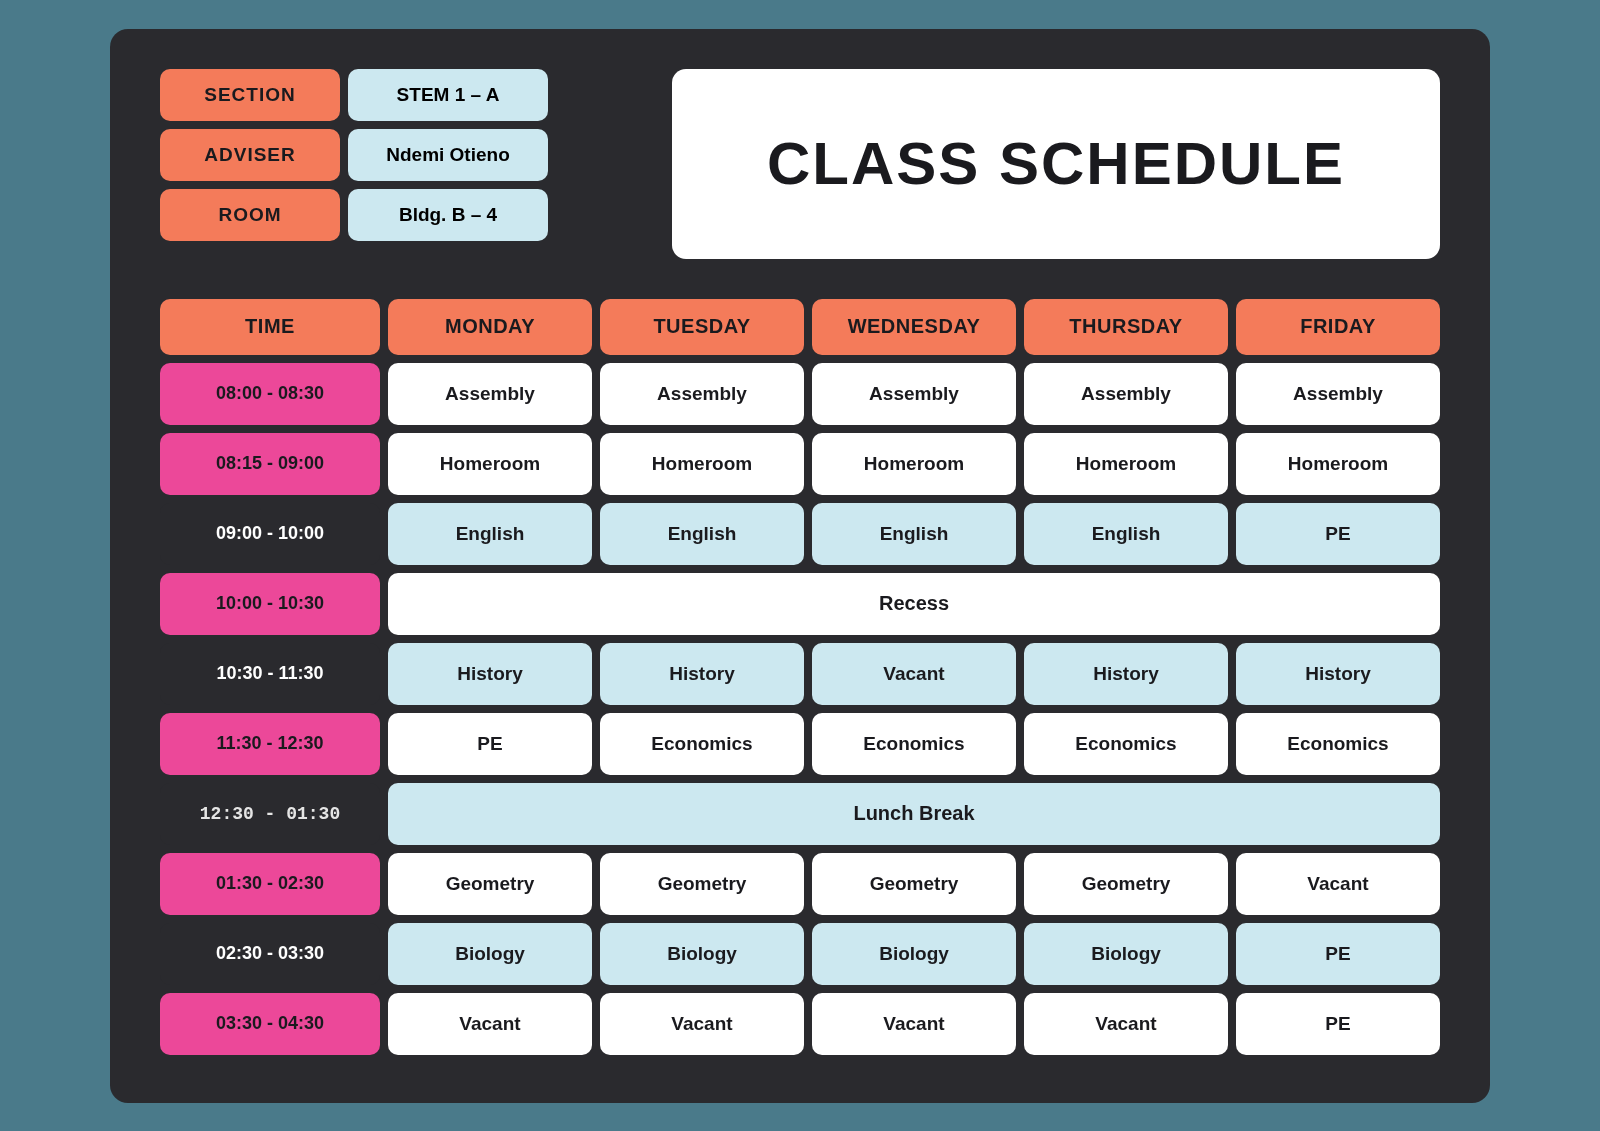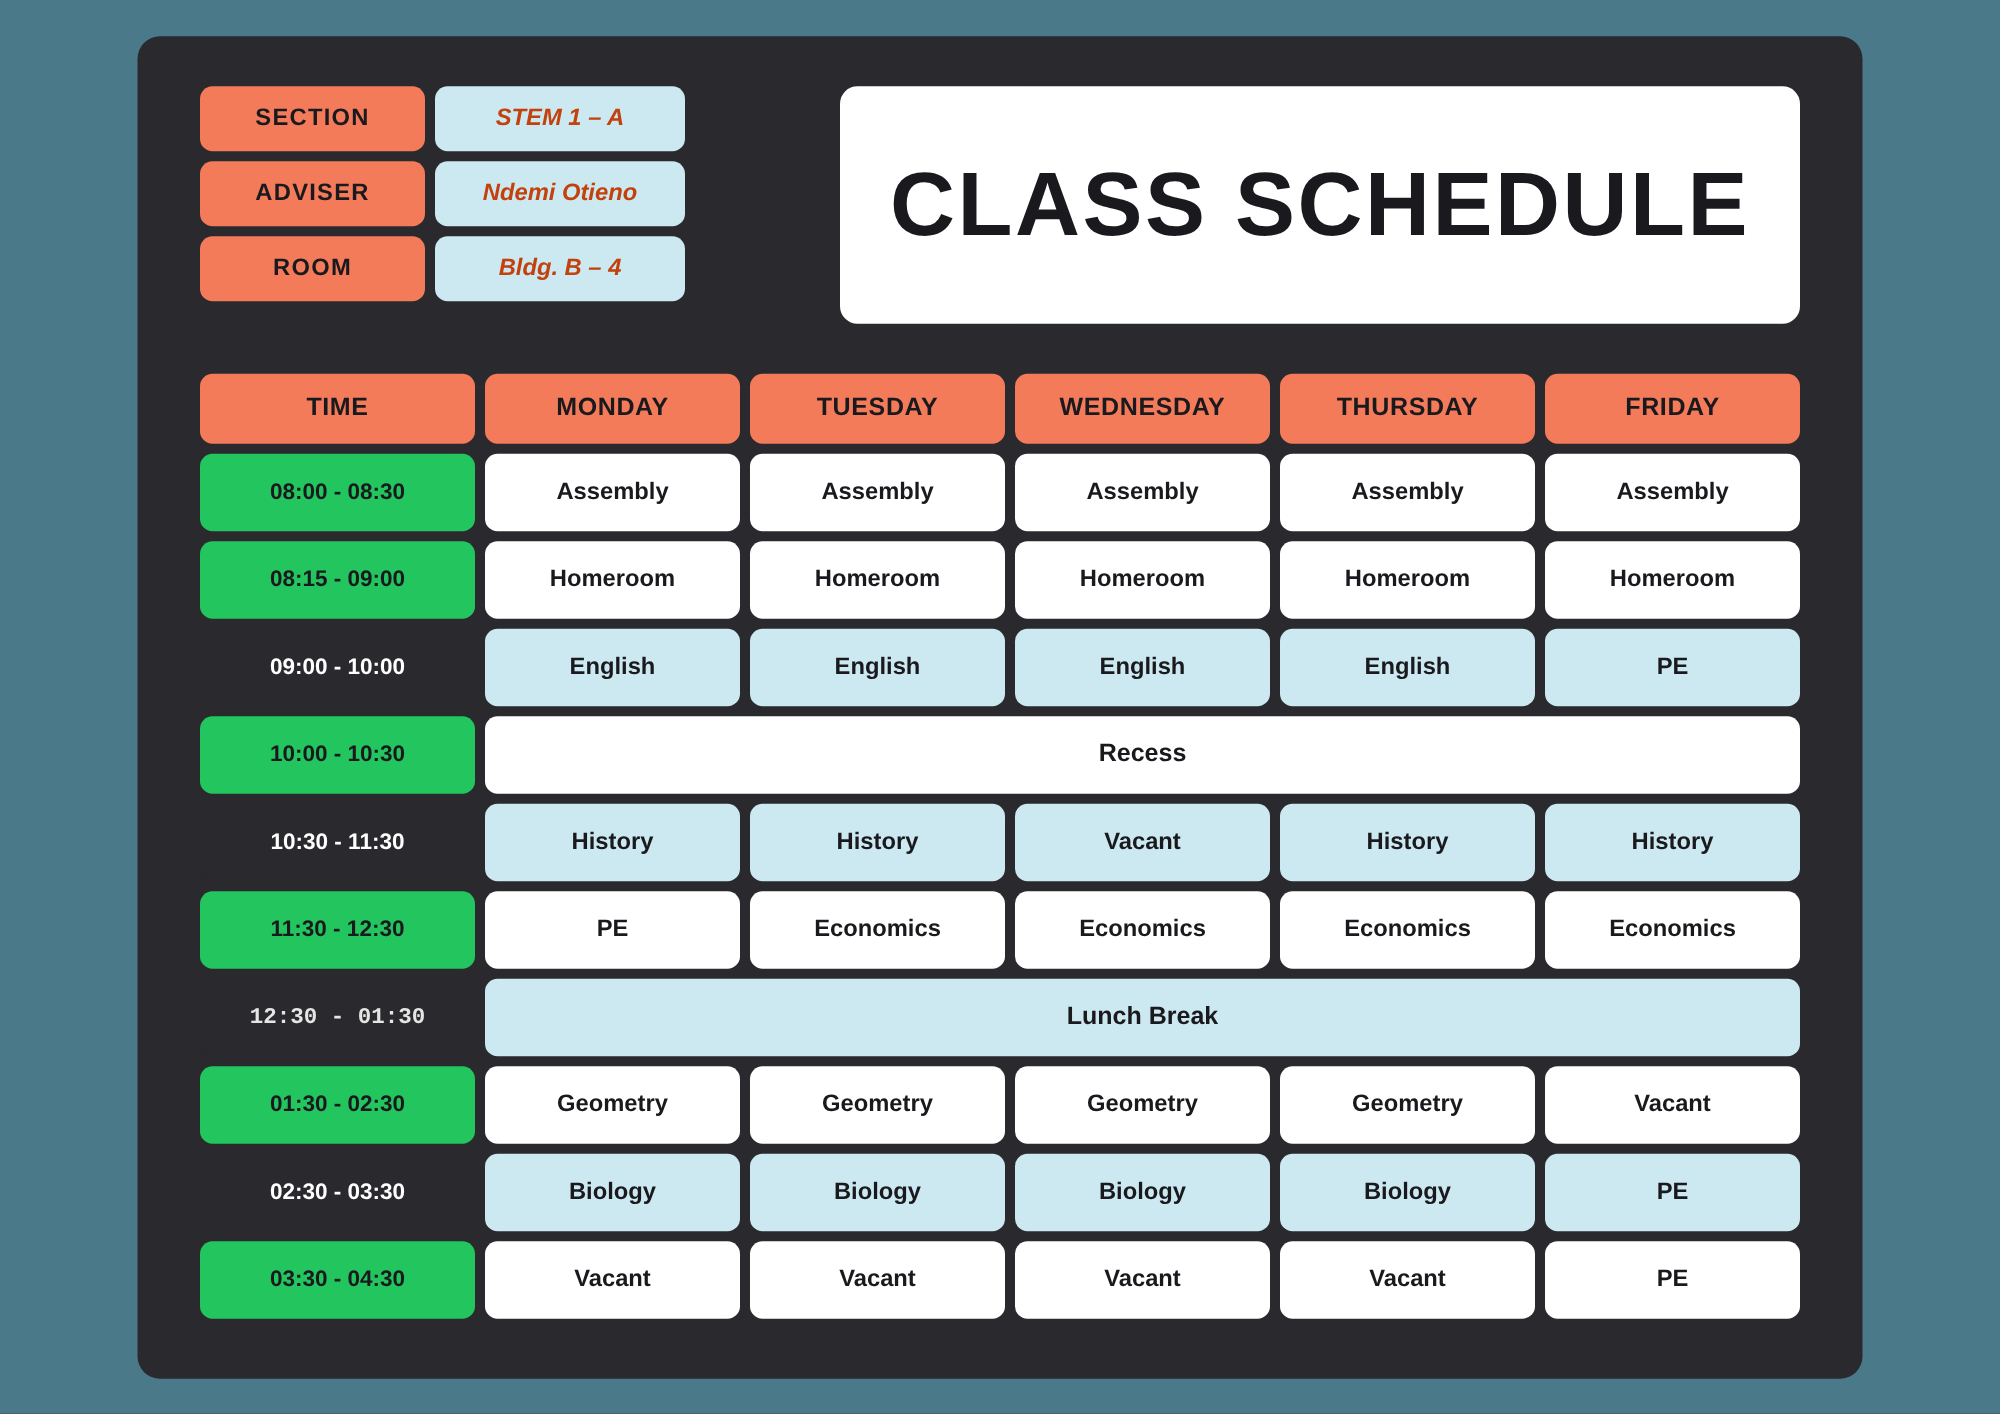--- a/index.html
+++ b/index.html
@@ -53,44 +53,43 @@
       width: 180px;
       height: 52px;
       display: flex;
       align-items: center;
       justify-content: center;
       text-transform: uppercase;
     }
 
     .value-badge {
       background-color: #cce8f0;
-      color: #c2410c;
+      color: #000000;
       font-weight: 700;
       font-size: 18px;
       border-radius: 8px;
       width: 200px;
       height: 52px;
       display: flex;
       align-items: center;
       justify-content: center;
-      font-style: italic;
     }
 
     .title-block {
       flex: 1;
       background-color: #ffffff;
       border-radius: 14px;
       display: flex;
       align-items: center;
       justify-content: center;
       margin-left: 20px;
     }
 
     .main-title {
-      font-size: 72px;
+      font-size: 60px;
       font-weight: 900;
       color: #1a1a1e;
       letter-spacing: 2px;
       text-transform: uppercase;
     }
 
     
     .schedule {
       width: 100%;
     }
@@ -127,21 +126,21 @@
       width: 220px;
       min-width: 220px;
     }
 
     .col-day {
       flex: 1;
     }
 
     
     .time-cell {
-      background-color: #22c55e;
+      background-color: #ec4899;
       color: #1a1a1e;
       font-weight: 900;
       font-size: 18px;
       height: 62px;
     }
 
     
     .subj-blue {
       background-color: #cce8f0;
       color: #1a1a1e;

